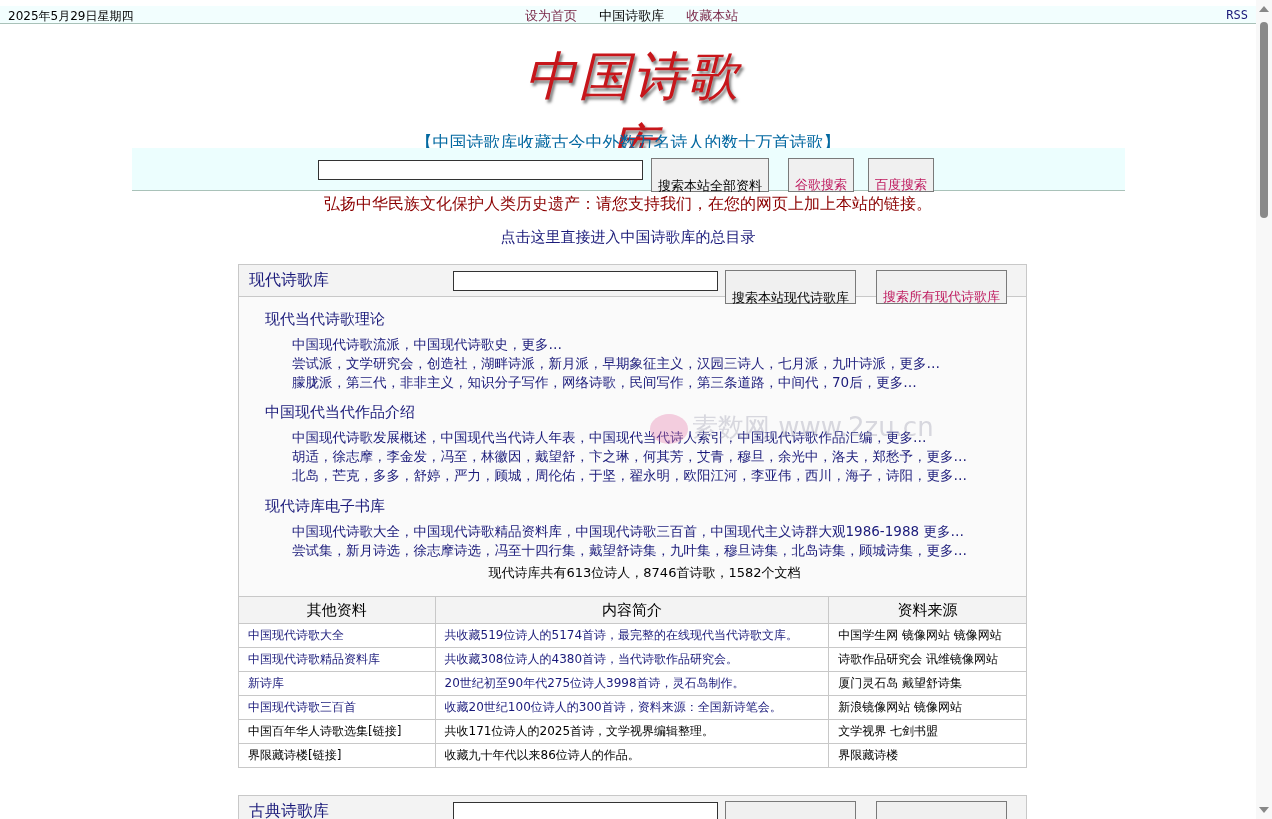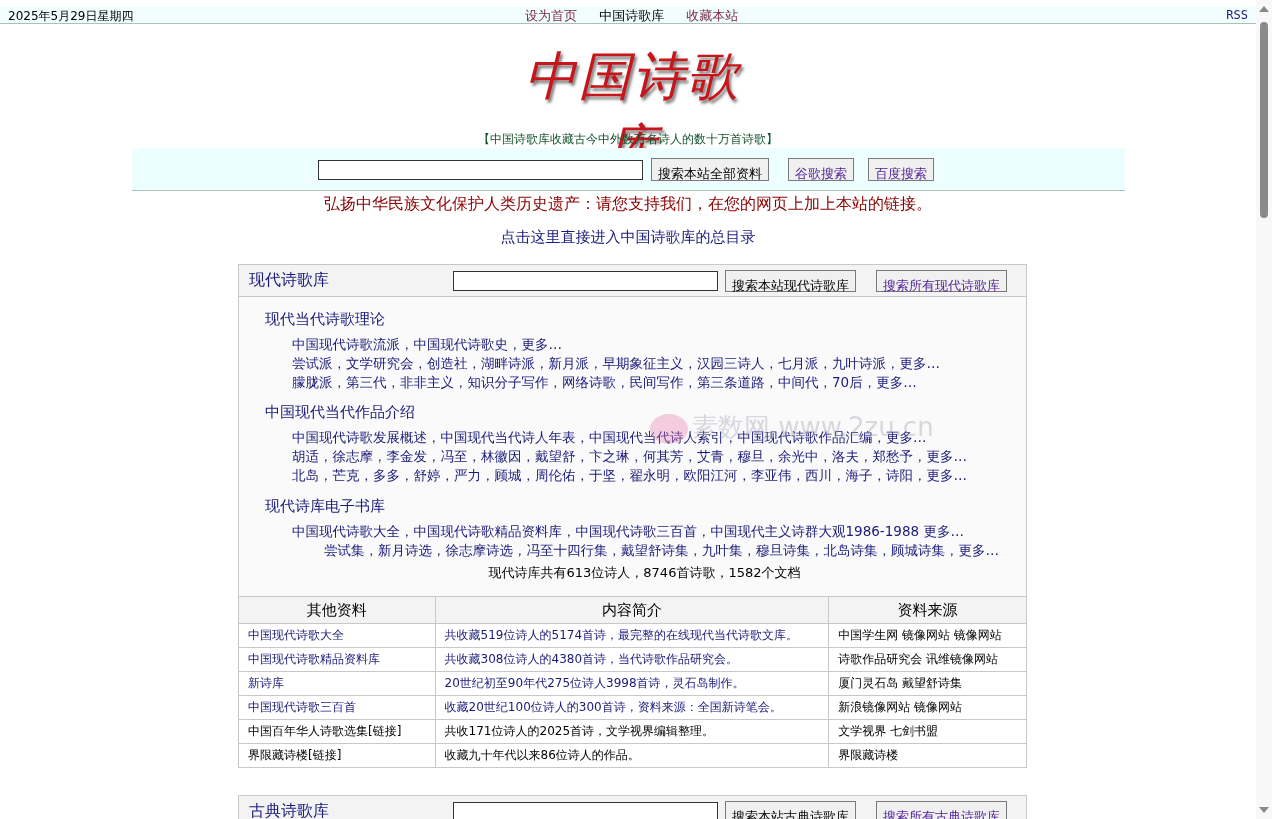--- a/index.html
+++ b/index.html
@@ -21,36 +21,36 @@
   .topbar .nav .l2 { color: #000; }
   .topbar .nav .l3 { color: #7a2a4a; }
   .topbar .rss { position: absolute; right: 8px; top: 2px; font-size: 12px; color: #1a1a7a; font-family: "DejaVu Sans Mono", monospace; }
 
   .logo {
     position: absolute; left: 500px; top: 40px; width: 265px; height: 72px;
     font-family: "DejaVu Serif", serif; font-size: 52px; color: #c7161b;
     font-style: italic; letter-spacing: 2px; text-shadow: 2px 3px 3px #777;
     line-height: 72px; text-align: center;
   }
-  .tagline { position: absolute; left: 0; width: 1256px; top: 131px; text-align: center; font-size: 12px; color: #14532d; }
+  .tagline { position: absolute; left: 0; width: 1256px; top: 131px; text-align: center; font-size: 17px; color: #0369a1; }
 
   .searchband {
     position: absolute; left: 132px; top: 148px; width: 993px; height: 43px;
     background: #ecfefe; border-bottom: 1px solid #a9c2b9;
   }
   .searchband input {
     position: absolute; left: 186px; top: 12px; width: 325px; height: 20px;
     border: 1px solid #333; background: #fff;
   }
   .btn {
-    position: absolute; height: 23px; padding: 4px 6px; font-size: 13px;
+    position: absolute; height: 23px; padding: 16px 6px; font-size: 13px;
     background: #f0f0f0; border: 1px solid #7a7a7a; color: #000;
     font-family: "DejaVu Sans", sans-serif; line-height: 21px; white-space: nowrap;
   }
-  .btn.grey { color: #4c1d95; }
+  .btn.grey { color: #be185d; font-family: Liberation Mono, monospace; }
 
   .support { position: absolute; left: 0; width: 1256px; top: 194px; text-align: center; font-size: 16px; color: #8b0000; }
   .dir-link { position: absolute; left: 0; width: 1256px; top: 228px; text-align: center; font-size: 15px; color: #1a1a7a; }
 
   .panel {
     position: absolute; left: 238px; width: 789px;
     border: 1px solid #c8c8c8; background: #fafafa;
   }
   .panel-head {
     height: 32px; background: #f3f3f3; border-bottom: 1px solid #c8c8c8; position: relative;
@@ -136,21 +136,21 @@
     <div class="line" style="top:58px;">尝试派，文学研究会，创造社，湖畔诗派，新月派，早期象征主义，汉园三诗人，七月派，九叶诗派，更多…</div>
     <div class="line" style="top:77px;">朦胧派，第三代，非非主义，知识分子写作，网络诗歌，民间写作，第三条道路，中间代，70后，更多…</div>
 
     <div class="sec-title" style="top:106px;">中国现代当代作品介绍</div>
     <div class="line" style="top:132px;">中国现代诗歌发展概述，中国现代当代诗人年表，中国现代当代诗人索引，中国现代诗歌作品汇编，更多…</div>
     <div class="line" style="top:151px;">胡适，徐志摩，李金发，冯至，林徽因，戴望舒，卞之琳，何其芳，艾青，穆旦，余光中，洛夫，郑愁予，更多…</div>
     <div class="line" style="top:170px;">北岛，芒克，多多，舒婷，严力，顾城，周伦佑，于坚，翟永明，欧阳江河，李亚伟，西川，海子，诗阳，更多…</div>
 
     <div class="sec-title" style="top:200px;">现代诗库电子书库</div>
     <div class="line" style="top:226px;">中国现代诗歌大全，中国现代诗歌精品资料库，中国现代诗歌三百首，中国现代主义诗群大观1986-1988 更多…</div>
-    <div class="line" style="top:245px;margin-left:32px;">尝试集，新月诗选，徐志摩诗选，冯至十四行集，戴望舒诗集，九叶集，穆旦诗集，北岛诗集，顾城诗集，更多…</div>
+    <div class="line" style="top:245px;">尝试集，新月诗选，徐志摩诗选，冯至十四行集，戴望舒诗集，九叶集，穆旦诗集，北岛诗集，顾城诗集，更多…</div>
 
     <div class="stats">现代诗库共有613位诗人，8746首诗歌，1582个文档</div>
   </div>
 </div>
 
 <table class="res">
   <colgroup>
       <col style="width:197px">
       <col style="width:394px">
       <col style="width:198px">

